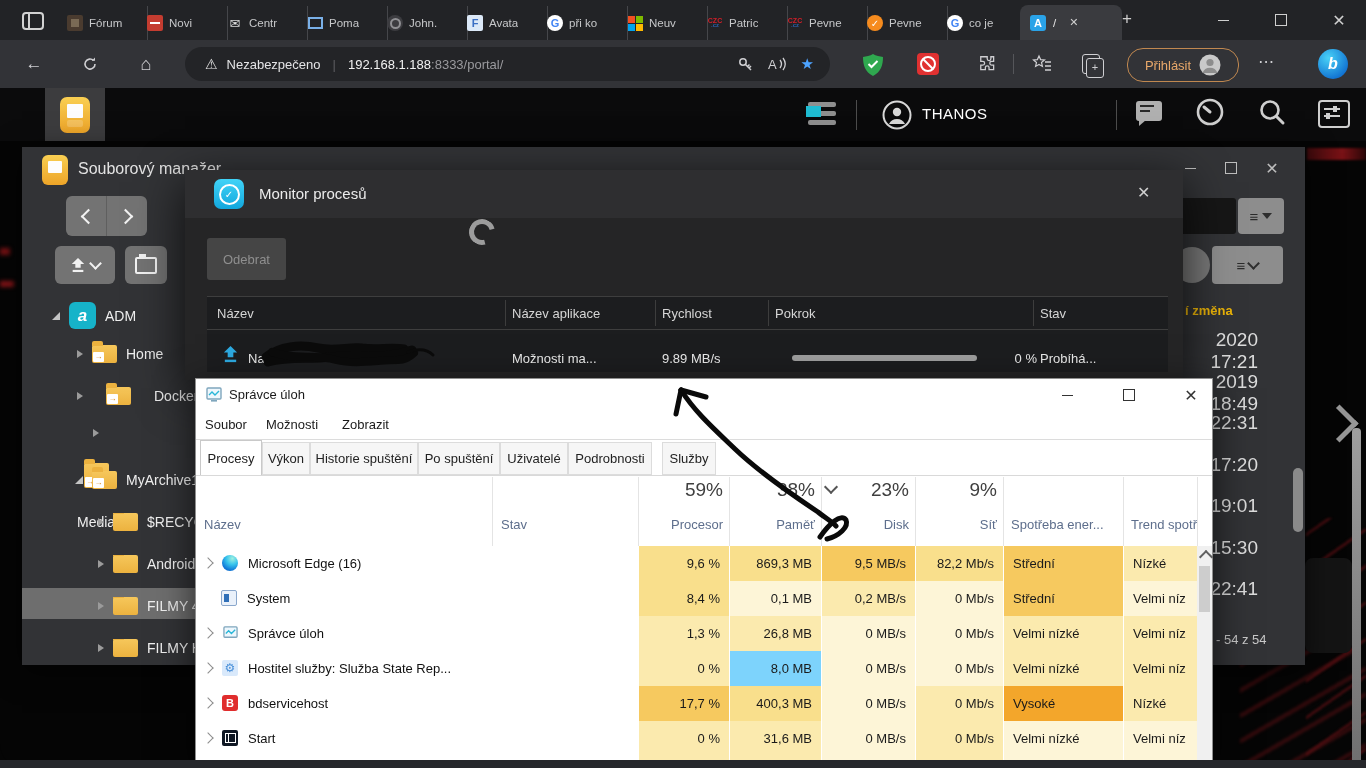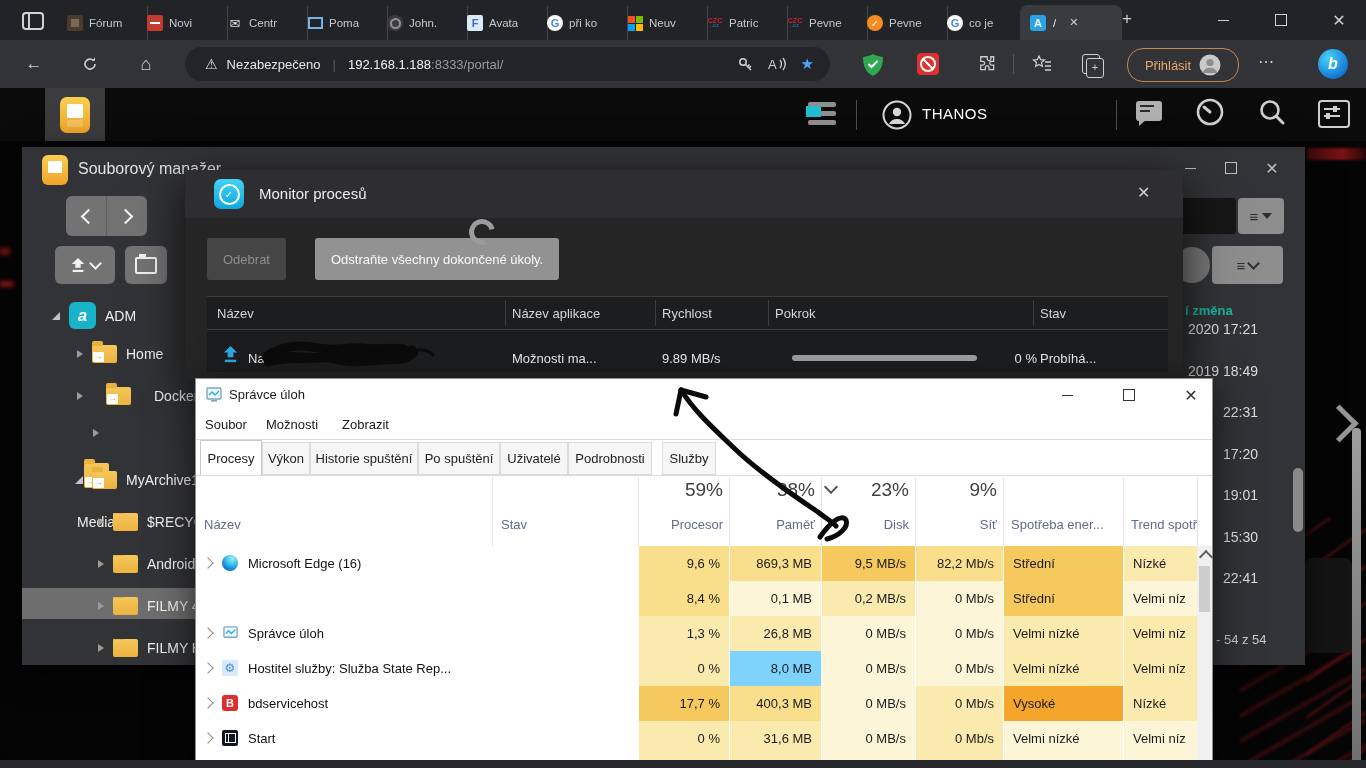--- a/index.html
+++ b/index.html
@@ -30,21 +30,21 @@
   .graybtn{background:#8d8d8d;border-radius:4px;display:flex;align-items:center;justify-content:center;gap:4px;color:#2b2b2b;}
   .treelbl{color:#efefef;font-size:14px;white-space:nowrap;}
   .folder{width:25px;height:18px;background:linear-gradient(#f6c75b,#ecb23f);border-radius:2px;position:relative;flex:0 0 25px;}
   .folder:before{content:"";position:absolute;top:-4px;left:0;width:11px;height:5px;background:#ecb23f;border-radius:2px 2px 0 0;}
   .folder.shared:after{content:"→";position:absolute;left:1px;bottom:1px;width:11px;height:10px;background:#fff;
     color:#d8871c;font-size:8px;line-height:10px;text-align:center;border-radius:1px;}
   .tri-c{width:0;height:0;border-left:6px solid #9b9b9b;border-top:4.5px solid transparent;border-bottom:4.5px solid transparent;}
   .tri-o{width:0;height:0;border-bottom:8px solid #c4c4c4;border-left:8px solid transparent;}
   .caret{width:7px;height:7px;border-right:2px solid #2e2e2e;border-bottom:2px solid #2e2e2e;transform:rotate(45deg);margin-top:-3px;}
   .ang{width:9px;height:9px;border-top:2.5px solid #f2f2f2;border-left:2.5px solid #f2f2f2;}
-  .time{color:#dddddd;font-size:14px;text-align:right;width:72px;}
+  .time{color:#dddddd;font-size:19px;text-align:right;width:72px;margin-top:8px;}
   
   .pmdlg{left:185px;top:82px;width:998px;height:210px;background:#252526;box-shadow:0 12px 44px rgba(0,0,0,.75);}
   .pmhead{left:0;top:0;width:998px;height:48px;background:#2e2e30;}
   .pmbtn{height:42px;border-radius:3px;font-size:13px;display:flex;align-items:center;justify-content:center;padding:0 16px;}
   .pmtable{left:22px;top:126px;width:961px;height:76px;background:#1c1d1f;}
   .pmth{color:#d6d6d6;font-size:13px;top:10px;white-space:nowrap;}
   .pmtd{color:#eaeaea;font-size:13px;top:55px;white-space:nowrap;}
   .vline{width:1px;background:#3d3d3d;}
   
   .tmwin{left:195px;top:290px;width:1018px;height:390px;background:#ffffff;border:1px solid #8f8f8f;box-shadow:0 10px 36px rgba(0,0,0,.65);box-sizing:border-box;color:#1a1a1a;}
@@ -354,42 +354,41 @@
         <span class="tri-c"></span>
         <span class="folder"></span>
         <span class="treelbl">FILMY 4K</span>
       </div>
       <div class="abs" style="left:76px;top:492px;width:97px;display:flex;align-items:center;gap:9px;overflow:hidden;">
         <span class="tri-c"></span>
         <span class="folder"></span>
         <span class="treelbl">FILMY HD</span>
       </div>
 
-      <div class="abs" style="left:1163px;top:156px;color:#14b8a6;font-size:13px;font-weight:bold;">í změna</div>
+      <div class="abs" style="left:1163px;top:156px;color:#eab308;font-size:13px;font-weight:bold;">í změna</div>
       <div class="abs time" style="left:1164px;top:174px;">2020 17:21</div>
       <div class="abs time" style="left:1164px;top:216px;">2019 18:49</div>
       <div class="abs time" style="left:1164px;top:257px;">22:31</div>
       <div class="abs time" style="left:1164px;top:299px;">17:20</div>
       <div class="abs time" style="left:1164px;top:340px;">19:01</div>
       <div class="abs time" style="left:1164px;top:382px;">15:30</div>
       <div class="abs time" style="left:1164px;top:423px;">22:41</div>
       <div class="abs" style="left:1271px;top:321px;width:10px;height:64px;background:#8a8a8a;border-radius:5px;"></div>
       <div class="abs" style="left:1160px;top:485px;width:120px;color:#c9c9c9;font-size:13px;">zuji 1 - 54 z 54</div>
     </div>
 
     <div class="abs pmdlg">
       <div class="abs pmhead">
         <div class="abs" style="left:29px;top:9px;width:30px;height:30px;border-radius:7px;background:linear-gradient(#41d3f7,#12a7dd);display:flex;align-items:center;justify-content:center;">
           <span style="width:17px;height:17px;border:2px solid #fff;border-radius:50%;color:#fff;font-size:10px;line-height:17px;text-align:center;display:block;">✓</span>
         </div>
         <div class="abs" style="left:74px;top:15px;color:#ececec;font-size:15px;">Monitor procesů</div>
         <div class="abs" style="left:952px;top:13px;color:#cfcfcf;font-size:16px;">✕</div>
       </div>
       <div class="abs pmbtn" style="left:22px;top:68px;background:#454545;color:#8f8f8f;">Odebrat</div>
-      <div class="abs pmbtn" style="left:130px;top:68px;background:#929292;color:#fafafa;">Odstraňte všechny dokončené úkoly.</div>
       <div class="abs" style="left:284px;top:49px;width:26px;height:26px;border:5px solid #9c9c9c;border-right-color:transparent;border-radius:50%;transform:rotate(30deg);box-sizing:border-box;"></div>
 
       <div class="abs pmtable">
         <div class="abs" style="left:0;top:0;width:961px;height:34px;border-top:1px solid #3e3e3e;border-bottom:1px solid #3e3e3e;box-sizing:border-box;"></div>
         <div class="abs pmth" style="left:10px;">Název</div>
         <div class="abs pmth" style="left:305px;">Název aplikace</div>
         <div class="abs pmth" style="left:455px;">Rychlost</div>
         <div class="abs pmth" style="left:568px;">Pokrok</div>
         <div class="abs pmth" style="left:833px;">Stav</div>
         <div class="abs vline" style="left:298px;top:4px;height:26px;"></div>
@@ -495,20 +494,27 @@
             <span>82,2 Mb/s</span>
           </div>
         <div class="abs cell ctext" style="left: 807px; width: 120px; background: rgb(246, 201, 95);">
             <span>Střední</span>
           </div>
         <div class="abs cell ctext" style="left: 927px; width: 74px; background: rgb(251, 234, 174);">
             <span>Nízké</span>
           </div>
       </div>
       <div class="abs tmrow" style="top:202px;">
+        <div class="abs rname" style="left:8px;top:9px;width:280px;display:flex;align-items:center;gap:10px;">
+          <span style="width:7px;"></span>
+          <span class="pic" style="background:#eaf1fa;border:1px solid #8aa7cc;box-sizing:border-box;">
+              <span style="width:5px;height:8px;background:#2f6fb8;display:block;margin-right:5px;"></span>
+            </span>
+          <span>System</span>
+        </div>
         <div class="abs cell cnum" style="left: 442px; width: 91px; background: rgb(249, 223, 140);">
             <span>8,4 %</span>
           </div>
         <div class="abs cell cnum" style="left: 533px; width: 92px; background: rgb(253, 245, 215);">
             <span>0,1 MB</span>
           </div>
         <div class="abs cell cnum" style="left: 625px; width: 94px; background: rgb(251, 234, 174);">
             <span>0,2 MB/s</span>
           </div>
         <div class="abs cell cnum" style="left: 719px; width: 88px; background: rgb(253, 245, 215);">

